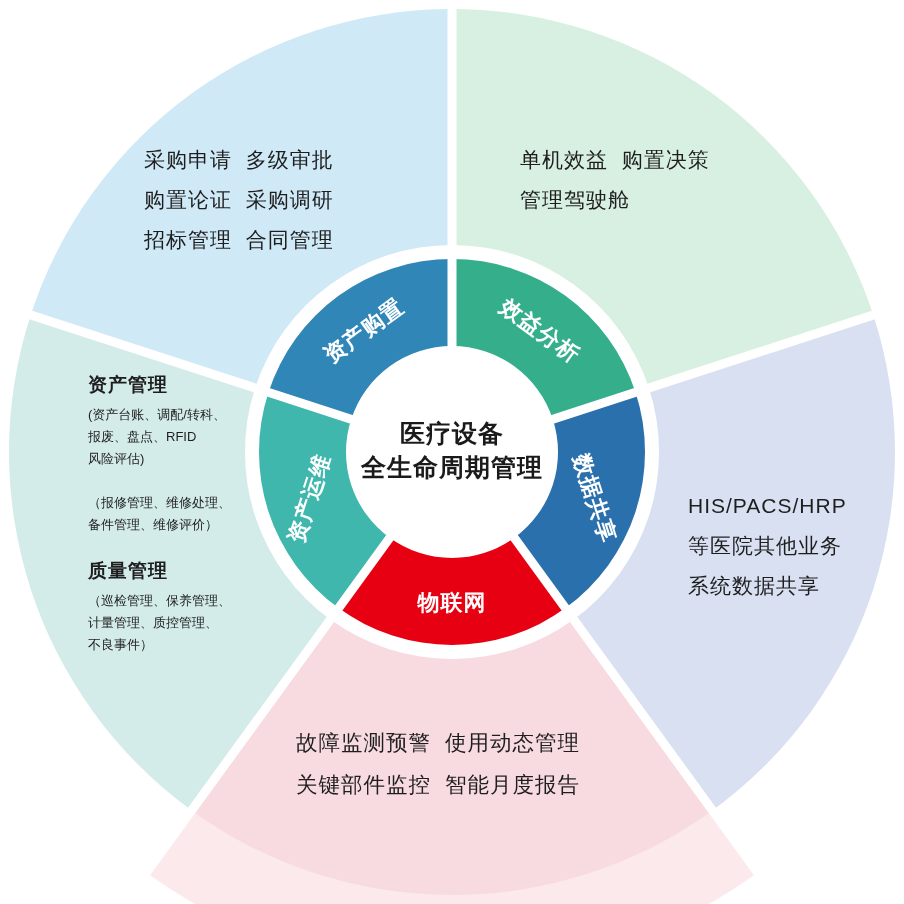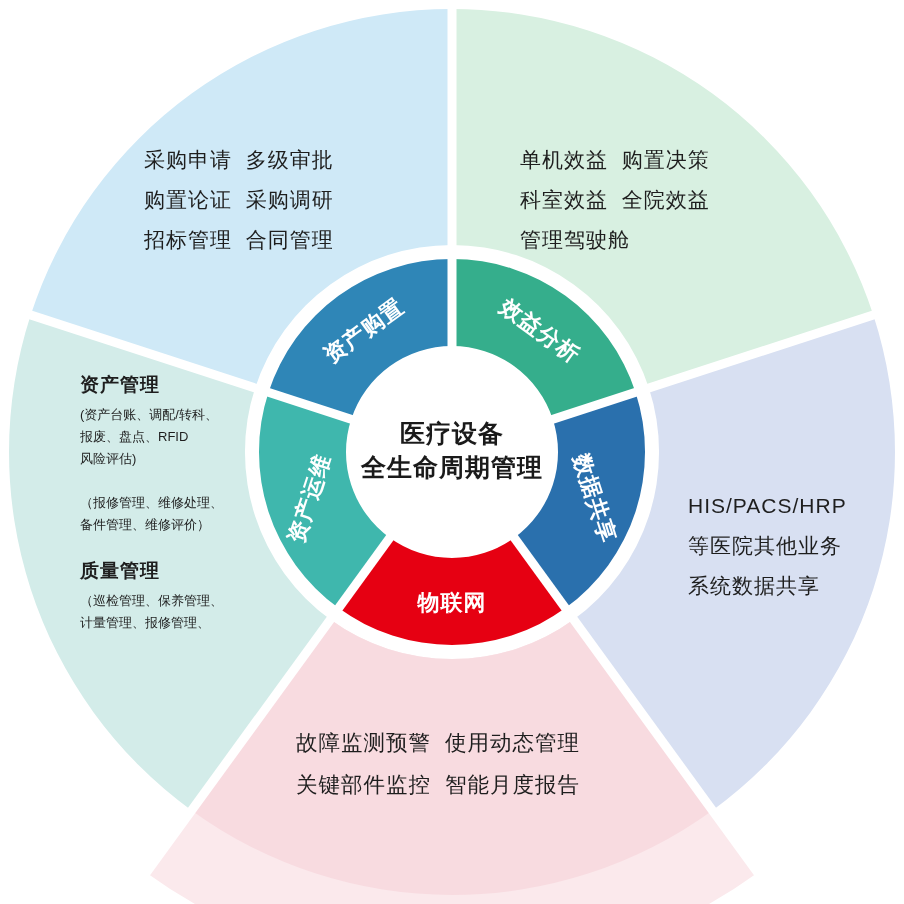--- a/index.html
+++ b/index.html
@@ -84,46 +84,46 @@
   </svg>
 
   <div class="block" style="left:144px; top:140px;">
     <div class="phrase">采购申请  多级审批</div>
     <div class="phrase">购置论证  采购调研</div>
     <div class="phrase">招标管理  合同管理</div>
   </div>
 
   <div class="block" style="left:520px; top:140px;">
     <div class="phrase">单机效益  购置决策</div>
-    <div class="phrase">科室效益  全院效益</div>
     <div class="phrase">管理驾驶舱</div>
   </div>
 
   <div class="block" style="left:688px; top:486px;">
     <div class="phrase">HIS/PACS/HRP</div>
     <div class="phrase">等医院其他业务</div>
     <div class="phrase">系统数据共享</div>
   </div>
 
   <div class="block" style="left:296px; top:722px;">
     <div class="iot-phrase">故障监测预警  使用动态管理</div>
     <div class="iot-phrase">关键部件监控  智能月度报告</div>
   </div>
 
-  <div class="block" style="left:80px; top:372px; width:215px;">
+  <div class="block" style="left:88px; top:372px; width:215px;">
     <div class="op-group">
       <div class="op-title">资产管理</div>
       <div class="op-detail">(资产台账、调配/转科、</div>
       <div class="op-detail">报废、盘点、RFID</div>
       <div class="op-detail">风险评估)</div>
     </div>
     <div class="op-group">
       <div class="op-detail">（报修管理、维修处理、</div>
       <div class="op-detail">备件管理、维修评价）</div>
     </div>
     <div class="op-group">
       <div class="op-title">质量管理</div>
       <div class="op-detail">（巡检管理、保养管理、</div>
-      <div class="op-detail">计量管理、报修管理、</div>
+      <div class="op-detail">计量管理、质控管理、</div>
+      <div class="op-detail">不良事件）</div>
     </div>
   </div>
 
 </div>
 
 </body></html>

